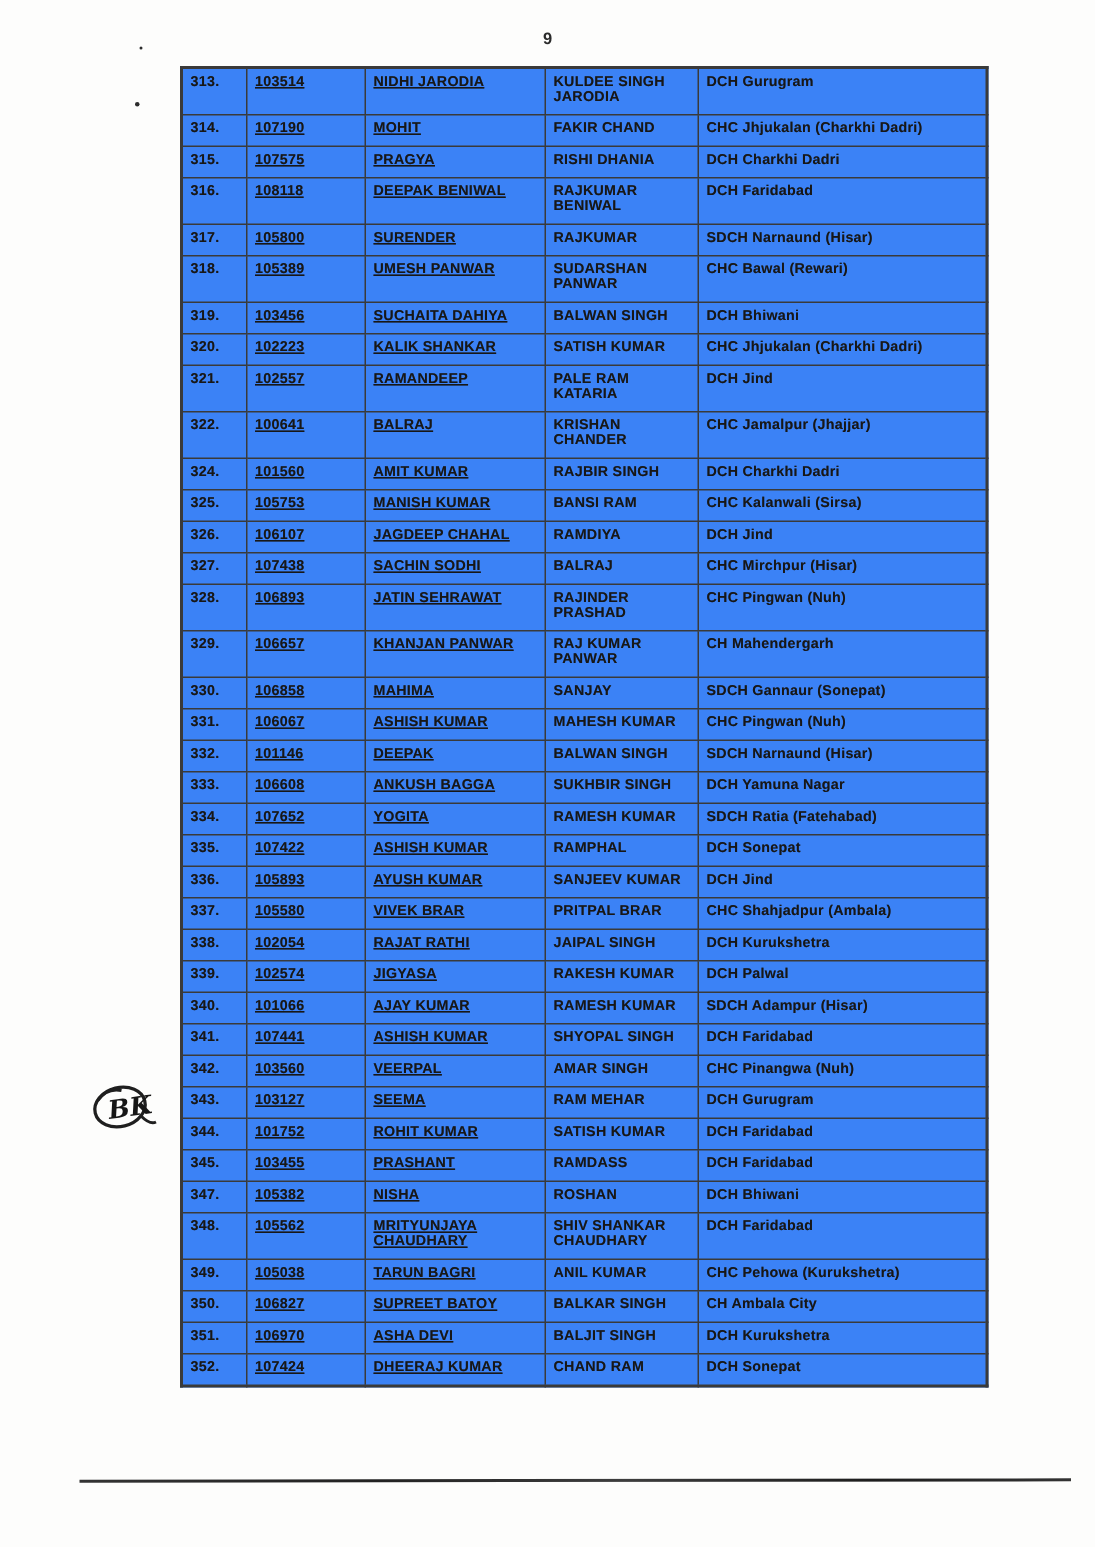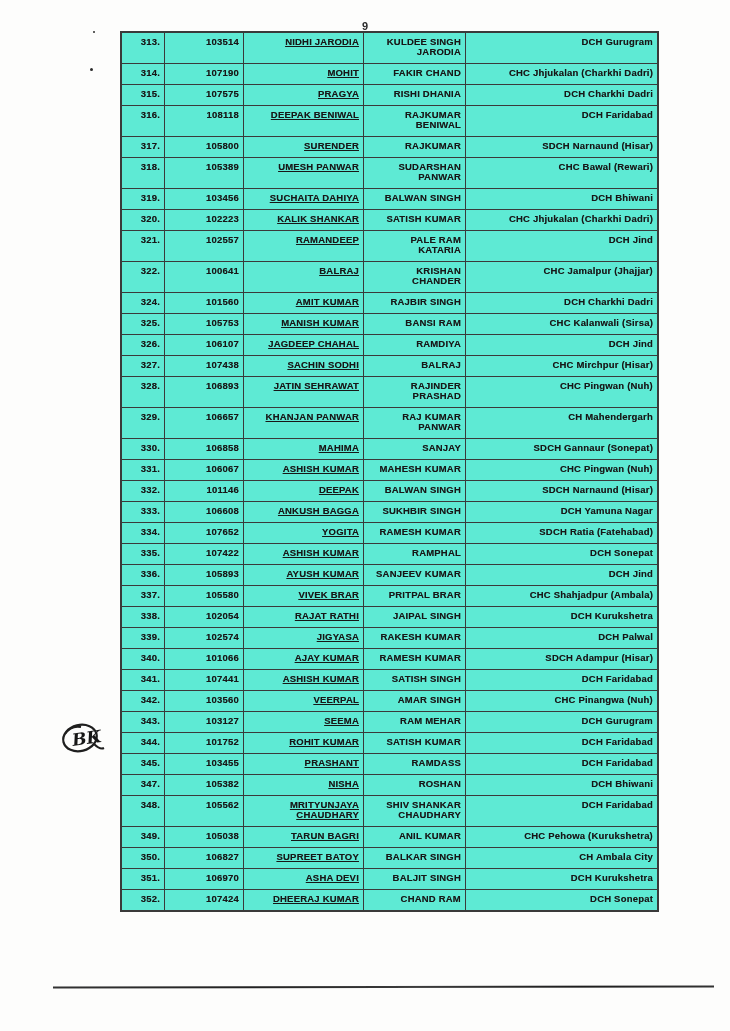--- a/index.html
+++ b/index.html
@@ -11,43 +11,42 @@
   }
   .page-number{
     position:absolute;top:20px;left:362px;
     font-size:11px;font-weight:bold;color:#2a2a2a;
   }
   .speck{position:absolute;background:#2c2c2c;border-radius:50%;}
   .speck1{left:93px;top:31px;width:2px;height:2px;}
   .speck2{left:90px;top:68px;width:3px;height:3px;}
   .hand-mark{position:absolute;left:56px;top:714px;}
   table.roster{
-    position:absolute;left:120px;top:31px;
+    position:absolute;left:120px;top:44px;
     border-collapse:collapse;table-layout:fixed;
     width:492px;
-    background:#5eead4;
-    text-align:right;
+    background:#3b82f6;
   }
   table.roster,
   table.roster td{
     border:1px solid #3a3a3a;
   }
   table.roster{border-width:2px;}
   table.roster td{
     vertical-align:top;
     padding:4px 4px 6px 5px;
     font-size:9.5px;line-height:10px;
     font-weight:600;
     letter-spacing:.2px;
     color:#171717;
     word-wrap:break-word;
     text-shadow:0 0 .4px rgba(40,40,40,.55);
   }
   td.c-sr{width:33px;}
-  td.c-id{width:69px;padding-left:8px;}
+  td.c-id{width:69px;padding-left:8px;text-decoration:underline;}
   td.c-name{width:110px;text-decoration:underline;}
   td.c-father{width:92px;}
   td.c-fac{width:182px;font-weight:600;}
   .bottom-line{
     position:absolute;left:53px;top:986px;width:661px;height:2px;
     background:linear-gradient(90deg,#333 0%,#222 30%,#3d3d3d 55%,#1d1d1d 80%,#333 100%);
     transform:rotate(-0.08deg);
   }
 </style>
 </head>
@@ -253,21 +252,21 @@
         <td class="c-sr">340.</td>
         <td class="c-id">101066</td>
         <td class="c-name">AJAY KUMAR</td>
         <td class="c-father">RAMESH KUMAR</td>
         <td class="c-fac">SDCH Adampur (Hisar)</td>
       </tr>
       <tr>
         <td class="c-sr">341.</td>
         <td class="c-id">107441</td>
         <td class="c-name">ASHISH KUMAR</td>
-        <td class="c-father">SATISH SINGH</td>
+        <td class="c-father">SHYOPAL SINGH</td>
         <td class="c-fac">DCH Faridabad</td>
       </tr>
       <tr>
         <td class="c-sr">342.</td>
         <td class="c-id">103560</td>
         <td class="c-name">VEERPAL</td>
         <td class="c-father">AMAR SINGH</td>
         <td class="c-fac">CHC Pinangwa (Nuh)</td>
       </tr>
       <tr>

